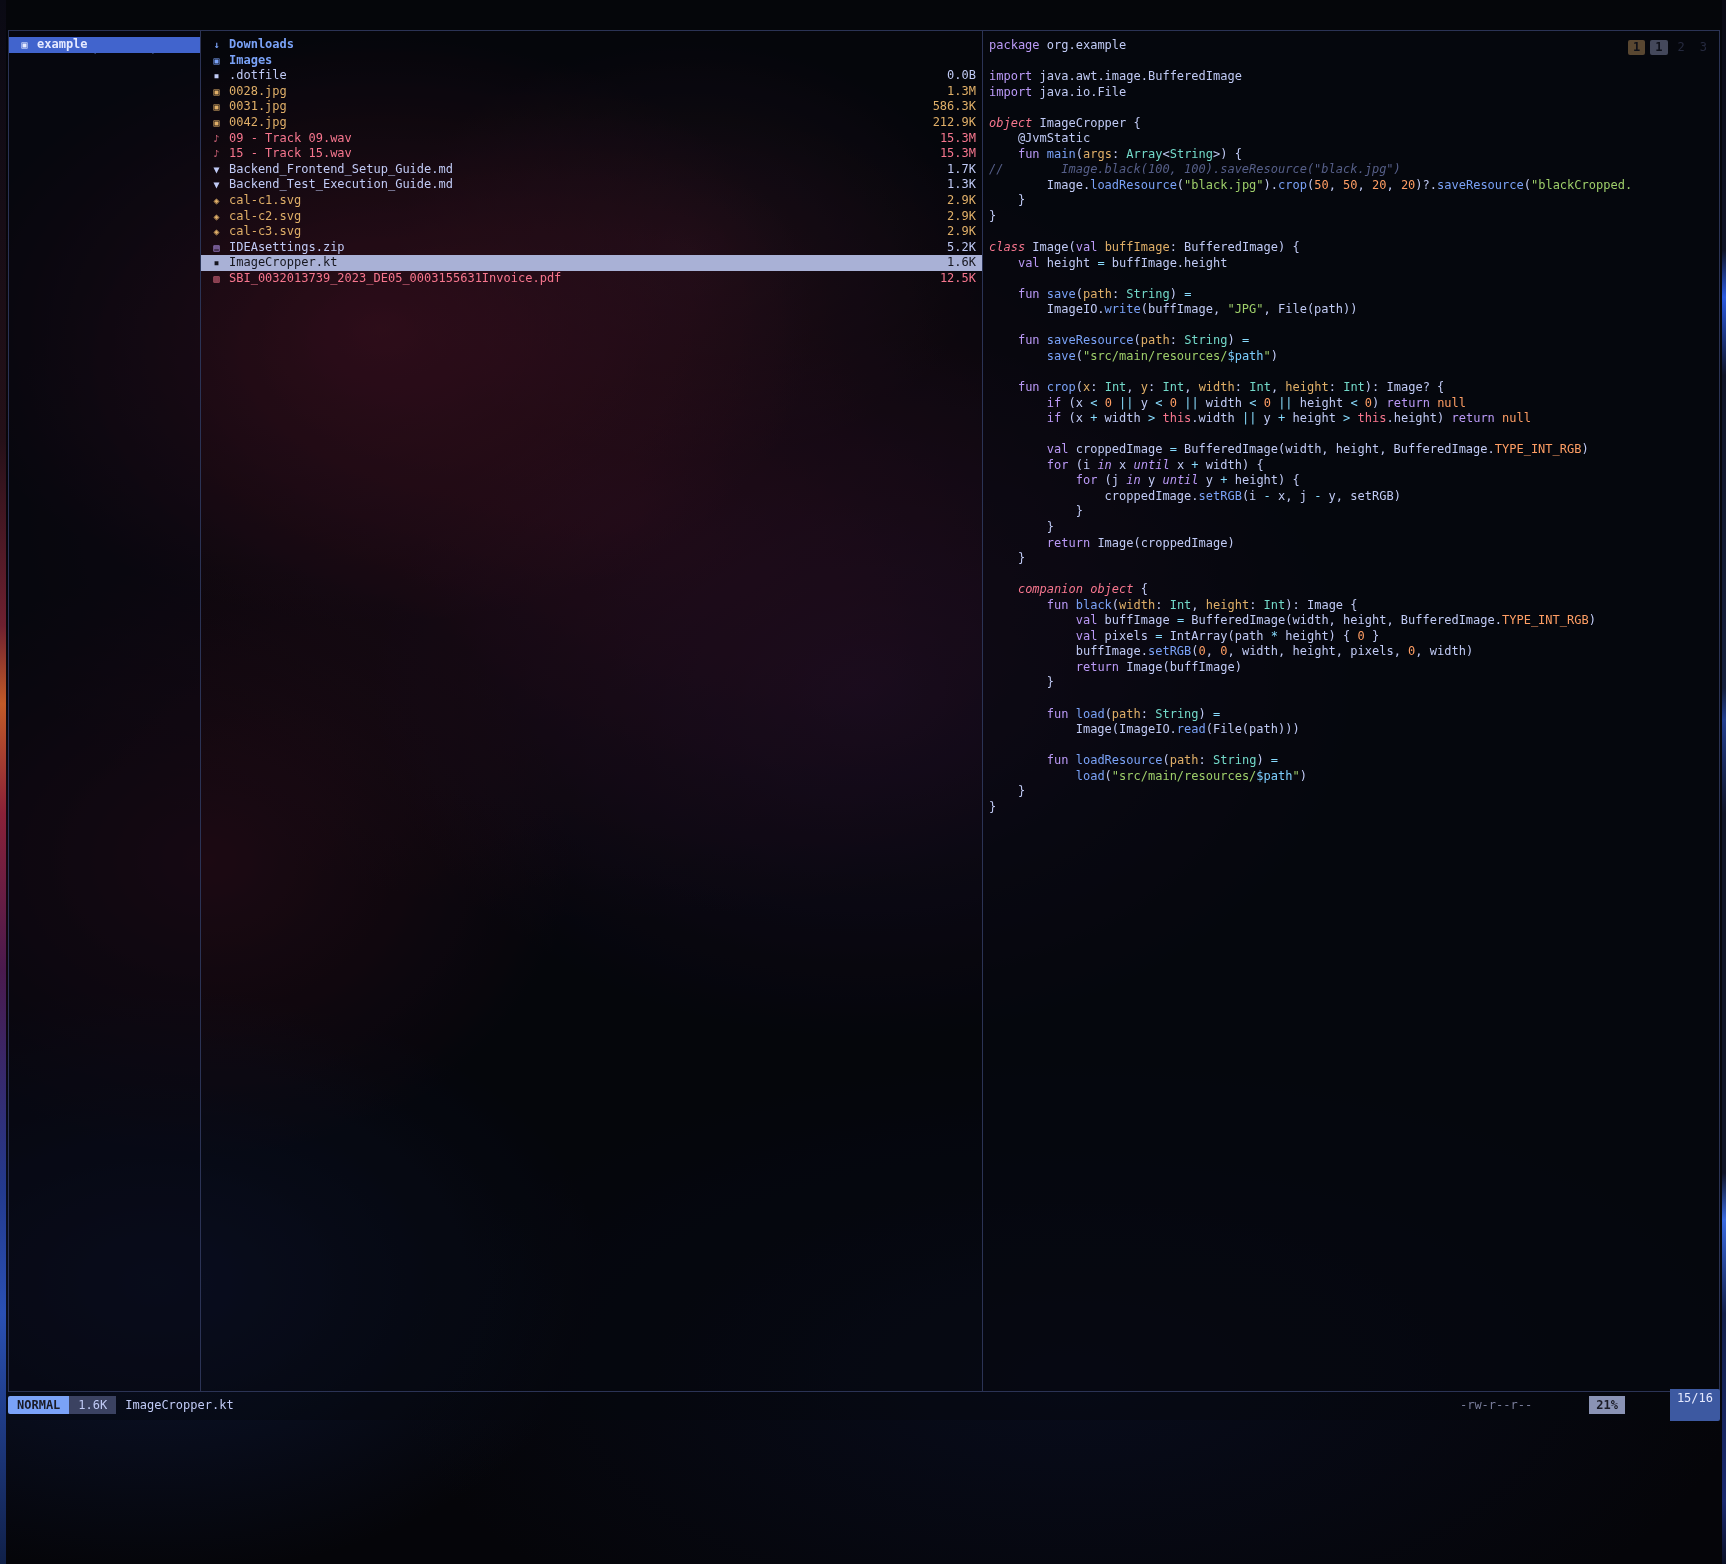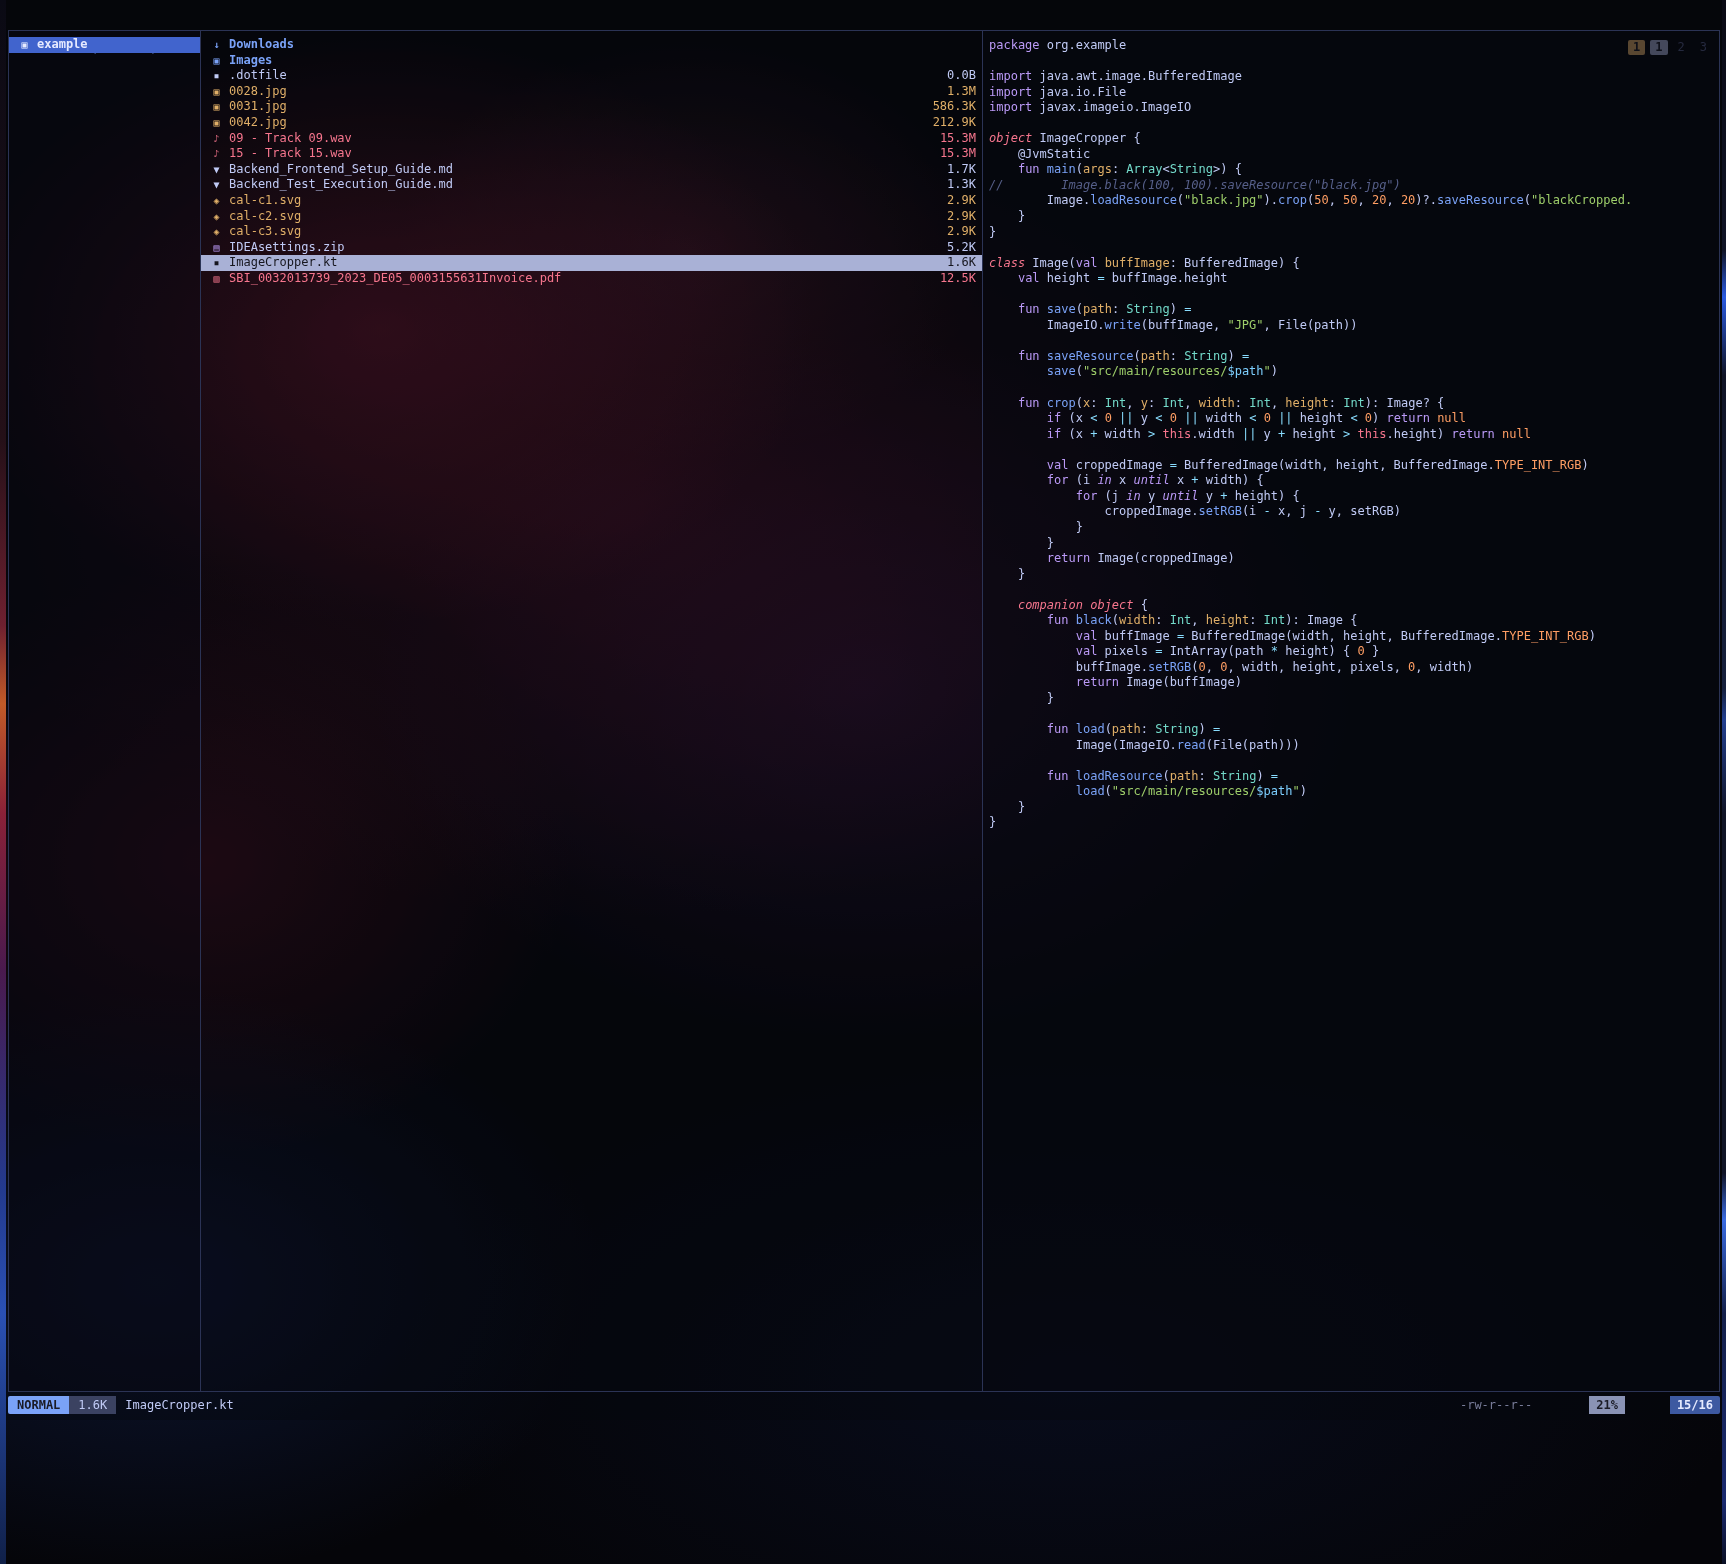--- a/index.html
+++ b/index.html
@@ -72,21 +72,21 @@
   
   .statusbar{position:absolute;left:2px;top:1396px;width:1712px;height:18px;display:flex;align-items:center;}
   .sb-left,.sb-right{display:flex;align-items:center;height:18px;}
   .sb-right{margin-left:auto;gap:45px;}
   .badge{padding:0 9px;height:18px;line-height:18px;}
   .badge-mode{background:var(--blue);color:#1a1b26;font-weight:bold;border-radius:2px 0 0 2px;}
   .badge-size{background:#3b4261;color:#c0caf5;}
   .sb-filename{margin-left:9px;color:var(--fg);}
   .sb-perms{color:#787c99;margin-right:12px;}
   .badge-percent{background:#8a93b5;color:#1a1b26;font-weight:bold;padding:0 7px;height:18px;line-height:18px;}
-  .badge-pos{background:#3d59a1;color:#e6eaff;font-weight:bold;padding:0 7px;height:18px;line-height:18px;border-radius:0 2px 2px 0;}
+  .badge-pos{background:#3d59a1;color:#e6eaff;font-weight:normal;padding:0 7px;height:32px;line-height:18px;border-radius:0 2px 2px 0;}
 </style>
 </head>
 <body>
 
 <div class="wallpaper"></div>
 <div class="edge-left"></div>
 <div class="edge-right"></div>
 
 <div class="terminal">
 
@@ -187,21 +187,20 @@
           <span class="ficon">▥</span>
           <span class="fname">SBI_0032013739_2023_DE05_0003155631Invoice.pdf</span>
           <span class="fsize">12.5K</span>
         </div>
       </div>
     <div class="pane right" id="previewPane">
         <div class="cline"><span class="tk-k">package</span><span class="tk-df"> org.example</span></div>
         <div class="cline">&nbsp;</div>
         <div class="cline"><span class="tk-k">import</span><span class="tk-df"> java.awt.image.BufferedImage</span></div>
         <div class="cline"><span class="tk-k">import</span><span class="tk-df"> java.io.File</span></div>
-        <div class="cline"><span class="tk-k">import</span><span class="tk-df"> javax.imageio.ImageIO</span></div>
         <div class="cline">&nbsp;</div>
         <div class="cline"><span class="tk-kc">object</span><span class="tk-df"> ImageCropper {</span></div>
         <div class="cline"><span class="tk-df">    @JvmStatic</span></div>
         <div class="cline"><span class="tk-df">    </span><span class="tk-k">fun</span><span class="tk-df"> </span><span class="tk-fn">main</span><span class="tk-df">(</span><span class="tk-pr">args</span><span class="tk-df">: </span><span class="tk-ty">Array</span><span class="tk-df">&lt;</span><span class="tk-ty">String</span><span class="tk-df">&gt;) {</span></div>
         <div class="cline"><span class="tk-cm">//        Image.black(100, 100).saveResource("black.jpg")</span></div>
         <div class="cline"><span class="tk-df">        Image.</span><span class="tk-fn">loadResource</span><span class="tk-df">(</span><span class="tk-st">"black.jpg"</span><span class="tk-df">).</span><span class="tk-fn">crop</span><span class="tk-df">(</span><span class="tk-nu">50</span><span class="tk-df">, </span><span class="tk-nu">50</span><span class="tk-df">, </span><span class="tk-nu">20</span><span class="tk-df">, </span><span class="tk-nu">20</span><span class="tk-df">)?.</span><span class="tk-fn">saveResource</span><span class="tk-df">(</span><span class="tk-st">"blackCropped.</span></div>
         <div class="cline"><span class="tk-df">    }</span></div>
         <div class="cline"><span class="tk-df">}</span></div>
         <div class="cline">&nbsp;</div>
         <div class="cline"><span class="tk-kc">class</span><span class="tk-df"> Image(</span><span class="tk-k">val</span><span class="tk-df"> </span><span class="tk-pr">buffImage</span><span class="tk-df">: BufferedImage) {</span></div>

